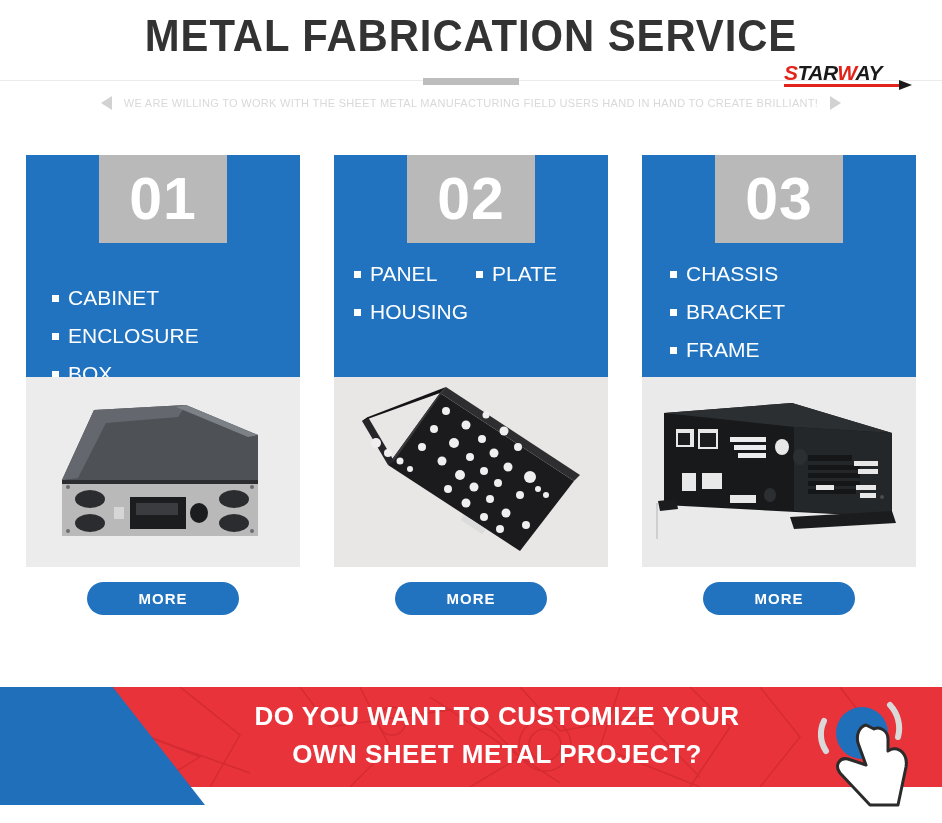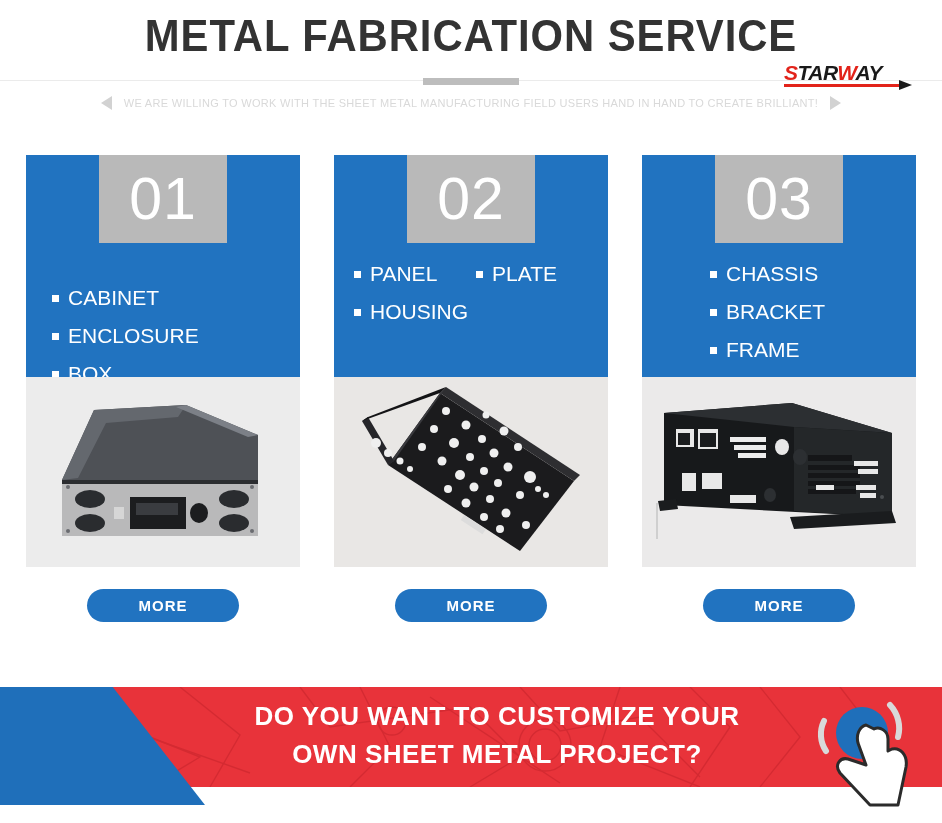--- a/index.html
+++ b/index.html
@@ -129,39 +129,39 @@
   .num-badge {
     position: absolute;
     top: 0;
     left: 50%;
     transform: translateX(-50%);
     width: 128px;
     height: 88px;
     background: #b9b9b9;
     color: #ffffff;
     font-size: 59px;
-    font-weight: normal;
+    font-weight: bold;
     line-height: 88px;
     text-align: center;
     letter-spacing: 1px;
   }
   .card-list {
     position: absolute;
     top: 100px;
     left: 0;
     right: 0;
     padding: 0 20px;
     box-sizing: border-box;
   }
   .card-list.cols {
     display: flex;
     gap: 8px;
   }
   .col { flex: 1; }
-  .card-list.indent { padding-left: 28px; margin-left: 40px; }
+  .card-list.indent { padding-left: 28px; }
   .card-list.indent1 { padding-left: 26px; margin-top: 24px; }
 
   .li {
     display: flex;
     align-items: center;
     gap: 9px;
     color: #ffffff;
     font-size: 21px;
     line-height: 38px;
     white-space: nowrap;
@@ -173,21 +173,21 @@
     flex: none;
   }
 
   .card-photo {
     height: 190px;
     background: #ebebeb;
     position: relative;
     overflow: hidden;
   }
 
-  .more-row { text-align: center; margin-top: 22px; }
+  .more-row { text-align: center; margin-top: 15px; }
   .more-btn {
     display: inline-block;
     background: #2173c0;
     color: #ffffff;
     font-size: 15px;
     font-weight: bold;
     letter-spacing: 1px;
     border: none;
     border-radius: 20px;
     padding: 8px 0;

